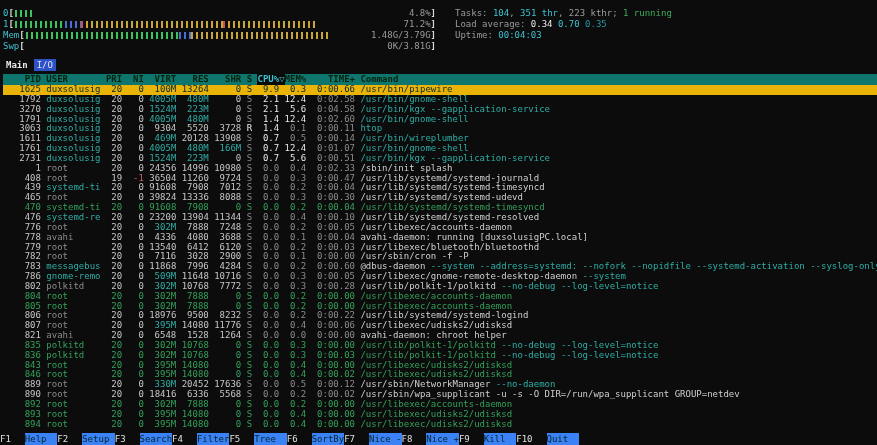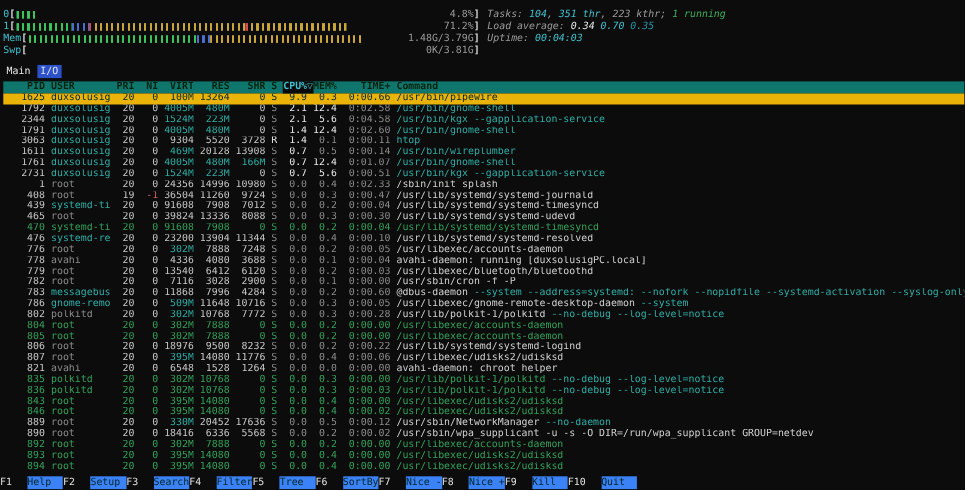--- a/index.html
+++ b/index.html
@@ -16,28 +16,28 @@
   .mlabel{color:#3fc1cf;white-space:pre;}
   .mbr{color:#d8d8d8;font-weight:bold;}
   .mtrack{flex:1;position:relative;height:11px;}
   .segwrap{position:absolute;left:1px;top:2px;bottom:2px;right:1px;display:flex;}
   .seg{height:7px;}
   .seg-green{background:repeating-linear-gradient(90deg,#3bc45e 0 2px,transparent 2px 5px);}
   .seg-blue{background:repeating-linear-gradient(90deg,#4a6fd4 0 2px,transparent 2px 5px);}
   .seg-yellow{background:repeating-linear-gradient(90deg,#c9a53a 0 2px,transparent 2px 5px);}
   .seg-red{background:repeating-linear-gradient(90deg,#d04f4f 0 2px,transparent 2px 5px);}
   .mval{position:absolute;right:0;top:0;color:#9a9a9a;text-align:center;}
-  .summary{margin-left:7px;font-style:italic;}
+  .summary{margin-left:19px;}
   .sline{height:11px;line-height:11px;white-space:pre;}
   .t-dim{color:#9a9a9a}.t-cyan{color:#3fc1cf}.t-cyan2{color:#2a96a6}
   .t-green{color:#3fae5c}.t-white{color:#e8e8e8}
   
   .tabs{margin-top:7px;height:13px;line-height:12px;white-space:pre;}
   .tab{display:inline-block;padding:0 3px;margin-right:3px;}
-  .tab.active{color:#e8e8e8;font-weight:normal;}
+  .tab.active{color:#e8e8e8;font-weight:bold;}
   .tab.inactive{background:#2d52c8;color:#dfe5f5;}
   
   .thdr{display:flex;background:#0f766e;color:#06220c;height:11px;line-height:11px;margin-top:2px;font-weight:bold;}
   .c{display:inline-block;margin-right:1ch;white-space:pre;overflow:hidden;flex:0 0 auto;}
   .c-pid{width:7ch;text-align:right;}
   .c-user{width:10ch;}
   .c-pri{width:3ch;text-align:right;}
   .c-ni{width:3ch;text-align:right;}
   .c-virt,.c-res,.c-shr{width:5ch;text-align:right;}
   .c-s{width:1ch;}
@@ -161,21 +161,21 @@
         <span class="c c-virt v-teal">4005M</span>
         <span class="c c-res v-teal">480M</span>
         <span class="c c-shr v-fg">0</span>
         <span class="c c-s v-dim">S</span>
         <span class="c c-cpu v-bright">2.1</span>
         <span class="c c-mem v-bright">12.4</span>
         <span class="c c-time v-dim">0:02.58</span>
         <span class="c c-cmd"><span class="cmd-main">/usr/bin/gnome-shell</span></span>
       </div>
       <div class="prow user">
-        <span class="c c-pid v-fg">2344</span>
+        <span class="c c-pid v-fg">3270</span>
         <span class="c c-user v-teal">duxsolusig</span>
         <span class="c c-pri v-fg">20</span>
         <span class="c c-ni v-fg">0</span>
         <span class="c c-virt v-teal">1524M</span>
         <span class="c c-res v-teal">223M</span>
         <span class="c c-shr v-fg">0</span>
         <span class="c c-s v-dim">S</span>
         <span class="c c-cpu v-bright">2.1</span>
         <span class="c c-mem v-bright">5.6</span>
         <span class="c c-time v-dim">0:04.58</span>

